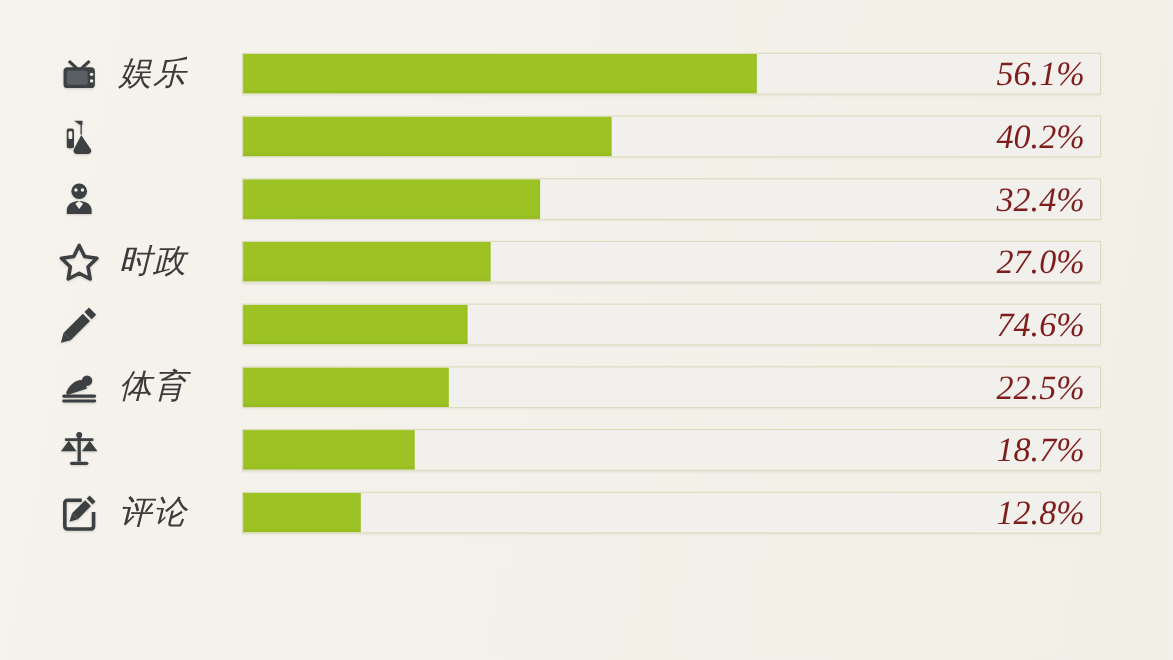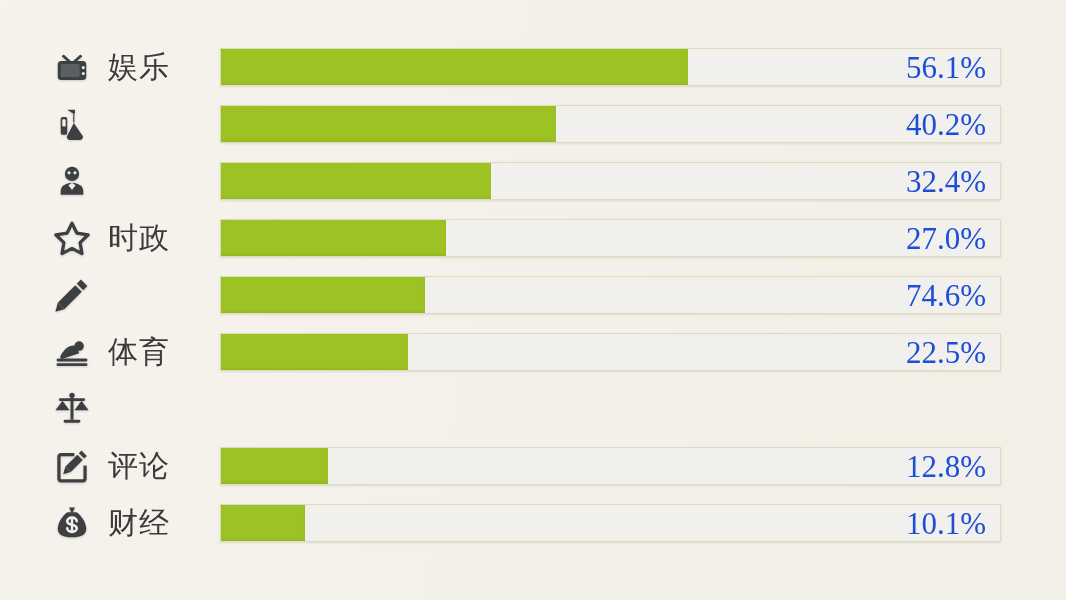--- a/index.html
+++ b/index.html
@@ -22,20 +22,21 @@
     box-sizing: border-box;
     padding-top: 48px;
   }
 
   .row {
     position: relative;
     height: 38px;
     margin-bottom: 19px;
     display: flex;
     align-items: center;
+    font-style: italic;
   }
 
   .icon-cell {
     position: absolute;
     left: 46px;
     top: 50%;
     transform: translateY(-50%);
     width: 52px;
     height: 40px;
     display: flex;
@@ -85,21 +86,21 @@
   }
 
   .value {
     position: absolute;
     right: 14px;
     top: 50%;
     transform: translateY(-50%);
     font-family: "Liberation Serif", "DejaVu Serif", serif;
     font-size: 31px;
     line-height: 1;
-    color: #1d4ed8;
+    color: #7f1d1d;
     white-space: nowrap;
   }
 </style>
 </head>
 <body>
 
 <div id="chart">
     <div class="row">
       <div class="icon-cell">
         <svg viewBox="0 0 64 64">
@@ -201,52 +202,37 @@
           <g fill="#3c4043">
             <rect x="29.5" y="12" width="5" height="38"></rect>
             <rect x="10" y="14" width="44" height="4.5" rx="2.2"></rect>
             <circle cx="32" cy="9" r="4.5"></circle>
             <path d="M4 34 h24 L16 18 Z"></path>
             <path d="M36 34 h24 L48 18 Z"></path>
             <rect x="18" y="50" width="28" height="5" rx="2.4"></rect>
           </g>
         </svg>
       </div>
+      <div class="track">
+        <div class="fill" style="width:20.000%"></div>
+        <div class="value">18.7%</div>
+      </div>
     </div>
     <div class="row">
       <div class="icon-cell">
         <svg viewBox="0 0 64 64">
           <g fill="none" stroke="#3c4043" stroke-width="5.5">
             <path d="M54 31 v22 a4 4 0 0 1 -4 4 H14 a4 4 0 0 1 -4 -4 V17 a4 4 0 0 1 4 -4 h22"></path>
           </g>
           <g fill="#3c4043">
             <path d="M48 6 L57 15 L52.5 19.5 L43.5 10.5 Z"></path>
             <path d="M41 13 L50 22 L30 42 L21 33 Z"></path>
             <path d="M21 33 L30 42 L17 46 Z"></path>
           </g>
         </svg>
       </div>
       <div class="label-cell">评论</div>
       <div class="track">
         <div class="fill" style="width:13.690%"></div>
         <div class="value">12.8%</div>
       </div>
     </div>
-    <div class="row">
-      <div class="icon-cell">
-        <svg viewBox="0 0 64 64">
-          <g fill="#3c4043">
-            <path d="M27 6 h10 l-4 9 h-2 z"></path>
-            <path d="M24 14 h16 c10 8 16 19 16 28 c0 9 -8 14 -24 14 S8 51 8 42 c0 -9 6 -20 16 -28 z"></path>
-          </g>
-          <g fill="#f2efe7">
-            <rect x="30" y="22" width="4" height="27" rx="2"></rect>
-            <path d="M40 29 c0 -4 -4 -6 -8 -6 s-8 2 -8 6 s4 5 8 6 s8 2 8 6 s-4 6 -8 6 s-8 -2 -8 -6" fill="none" stroke="#f2efe7" stroke-width="4.4" stroke-linecap="round"></path>
-          </g>
-        </svg>
-      </div>
-      <div class="label-cell">财经</div>
-      <div class="track">
-        <div class="fill" style="width:10.802%"></div>
-        <div class="value">10.1%</div>
-      </div>
-    </div>
   </div>
 
 </body></html>

